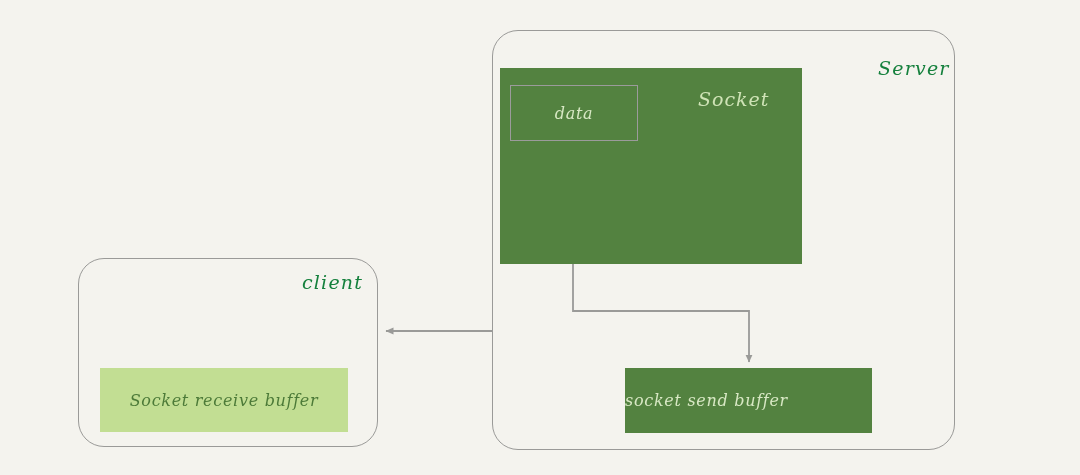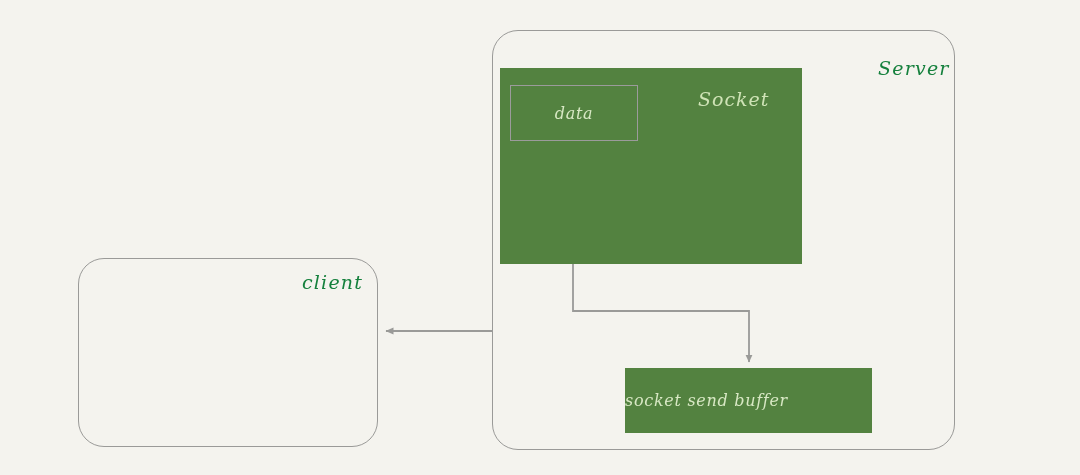--- a/index.html
+++ b/index.html
@@ -197,14 +197,17 @@
 
 
   <div id="socket-send-buffer" class="green-block">
     <span id="socket-send-label" class="hand-label label-on-green">socket send buffer</span>
   </div>
 
   <div id="client-container" class="container-box"></div>
 
   <div id="client-title" class="container-title">client</div>
 
+  <div id="socket-receive-buffer">
+    <span id="socket-receive-label" class="hand-label label-dark-green">Socket receive buffer</span>
+  </div>
 
 </div>
 
 </body></html>

